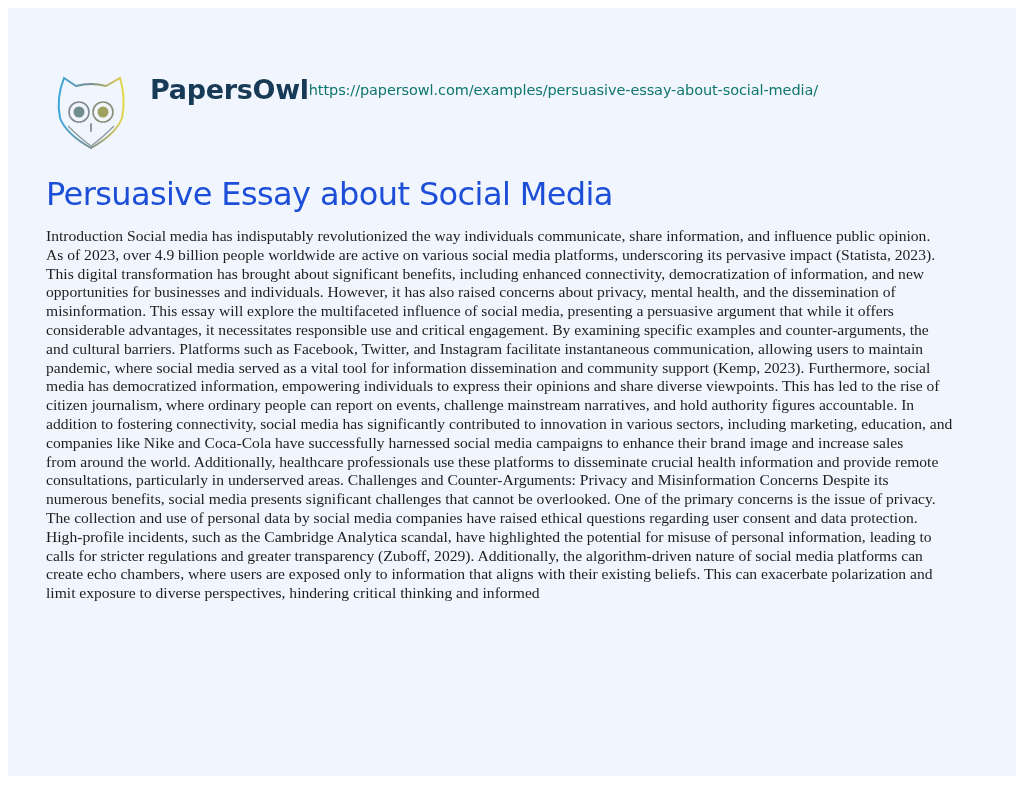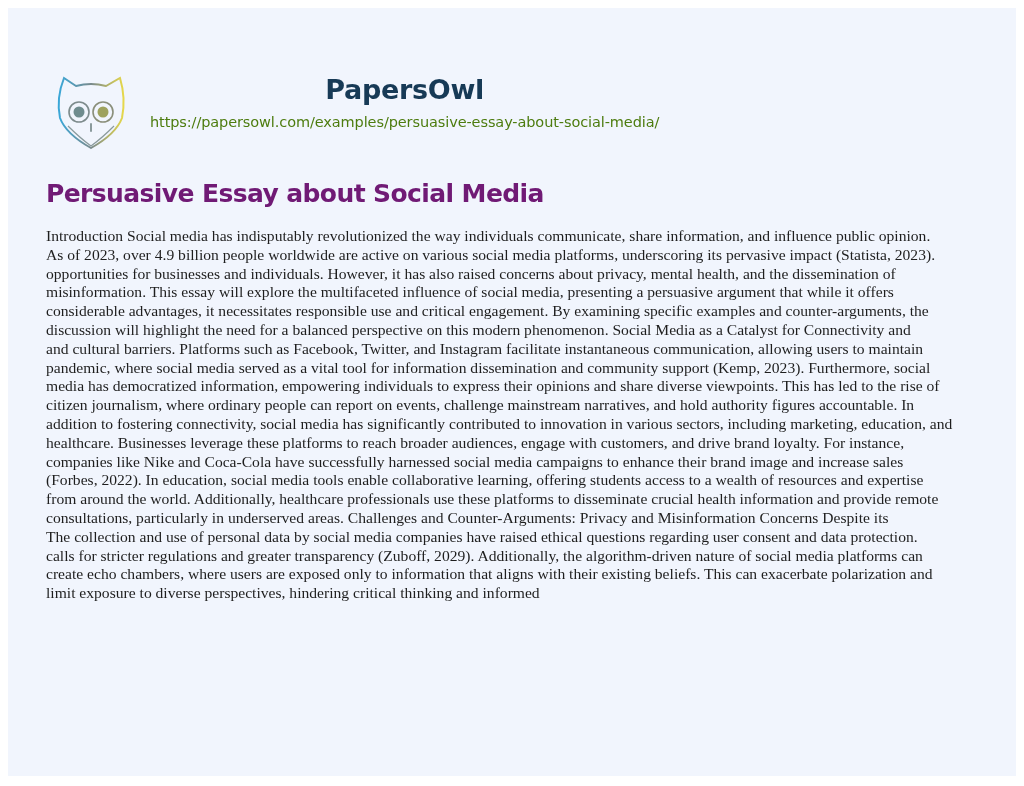--- a/index.html
+++ b/index.html
@@ -27,50 +27,49 @@
       display: flex;
       align-items: flex-start;
     }
     .logo {
       width: 82px;
       height: 86px;
       margin-right: 18px;
     }
     .brand-text {
       display: flex;
-      flex-direction: column;
+      flex-direction: row;
       padding-top: 6px;
-      align-items: center;
     }
     .brand-name {
       font-family: "DejaVu Sans", sans-serif;
       font-weight: bold;
       font-size: 27px;
       color: #173a56;
       letter-spacing: -0.3px;
       line-height: 32px;
     }
     .brand-url {
       font-family: "DejaVu Sans", sans-serif;
       font-size: 14.5px;
-      color: #4d7c0f;
+      color: #0f766e;
       line-height: 20px;
       margin-top: 6px;
       text-decoration: none;
       letter-spacing: -0.1px;
     }
     .title {
       position: absolute;
       left: 38px;
       top: 168px;
       margin: 0;
       font-family: "DejaVu Sans", sans-serif;
-      font-weight: bold;
-      font-size: 25px;
-      color: #701a75;
+      font-weight: normal;
+      font-size: 32px;
+      color: #1d4ed8;
       letter-spacing: -0.6px;
       line-height: 36px;
     }
     .essay {
       position: absolute;
       left: 38px;
       top: 219px;
       width: 960px;
       margin: 0;
       font-family: Liberation Serif, serif;
@@ -109,33 +108,33 @@
       <span class="brand-name">PapersOwl</span>
       <span class="brand-url">https://papersowl.com/examples/persuasive-essay-about-social-media/</span>
     </div>
   </div>
 
   <h1 class="title">Persuasive Essay about Social Media</h1>
 
   <div class="essay">
     <span class="line">Introduction Social media has indisputably revolutionized the way individuals communicate, share information, and influence public opinion.</span>
     <span class="line">As of 2023, over 4.9 billion people worldwide are active on various social media platforms, underscoring its pervasive impact (Statista, 2023).</span>
+    <span class="line">This digital transformation has brought about significant benefits, including enhanced connectivity, democratization of information, and new</span>
     <span class="line">opportunities for businesses and individuals. However, it has also raised concerns about privacy, mental health, and the dissemination of</span>
     <span class="line">misinformation. This essay will explore the multifaceted influence of social media, presenting a persuasive argument that while it offers</span>
     <span class="line">considerable advantages, it necessitates responsible use and critical engagement. By examining specific examples and counter-arguments, the</span>
-    <span class="line">discussion will highlight the need for a balanced perspective on this modern phenomenon. Social Media as a Catalyst for Connectivity and</span>
     <span class="line">and cultural barriers. Platforms such as Facebook, Twitter, and Instagram facilitate instantaneous communication, allowing users to maintain</span>
     <span class="line">pandemic, where social media served as a vital tool for information dissemination and community support (Kemp, 2023). Furthermore, social</span>
     <span class="line">media has democratized information, empowering individuals to express their opinions and share diverse viewpoints. This has led to the rise of</span>
     <span class="line">citizen journalism, where ordinary people can report on events, challenge mainstream narratives, and hold authority figures accountable. In</span>
     <span class="line">addition to fostering connectivity, social media has significantly contributed to innovation in various sectors, including marketing, education, and</span>
-    <span class="line">healthcare. Businesses leverage these platforms to reach broader audiences, engage with customers, and drive brand loyalty. For instance,</span>
     <span class="line">companies like Nike and Coca-Cola have successfully harnessed social media campaigns to enhance their brand image and increase sales</span>
-    <span class="line">(Forbes, 2022). In education, social media tools enable collaborative learning, offering students access to a wealth of resources and expertise</span>
     <span class="line">from around the world. Additionally, healthcare professionals use these platforms to disseminate crucial health information and provide remote</span>
     <span class="line">consultations, particularly in underserved areas. Challenges and Counter-Arguments: Privacy and Misinformation Concerns Despite its</span>
+    <span class="line">numerous benefits, social media presents significant challenges that cannot be overlooked. One of the primary concerns is the issue of privacy.</span>
     <span class="line">The collection and use of personal data by social media companies have raised ethical questions regarding user consent and data protection.</span>
+    <span class="line">High-profile incidents, such as the Cambridge Analytica scandal, have highlighted the potential for misuse of personal information, leading to</span>
     <span class="line">calls for stricter regulations and greater transparency (Zuboff, 2029). Additionally, the algorithm-driven nature of social media platforms can</span>
     <span class="line">create echo chambers, where users are exposed only to information that aligns with their existing beliefs. This can exacerbate polarization and</span>
     <span class="line">limit exposure to diverse perspectives, hindering critical thinking and informed</span>
   </div>
 
 </div>
 
 </body></html>

